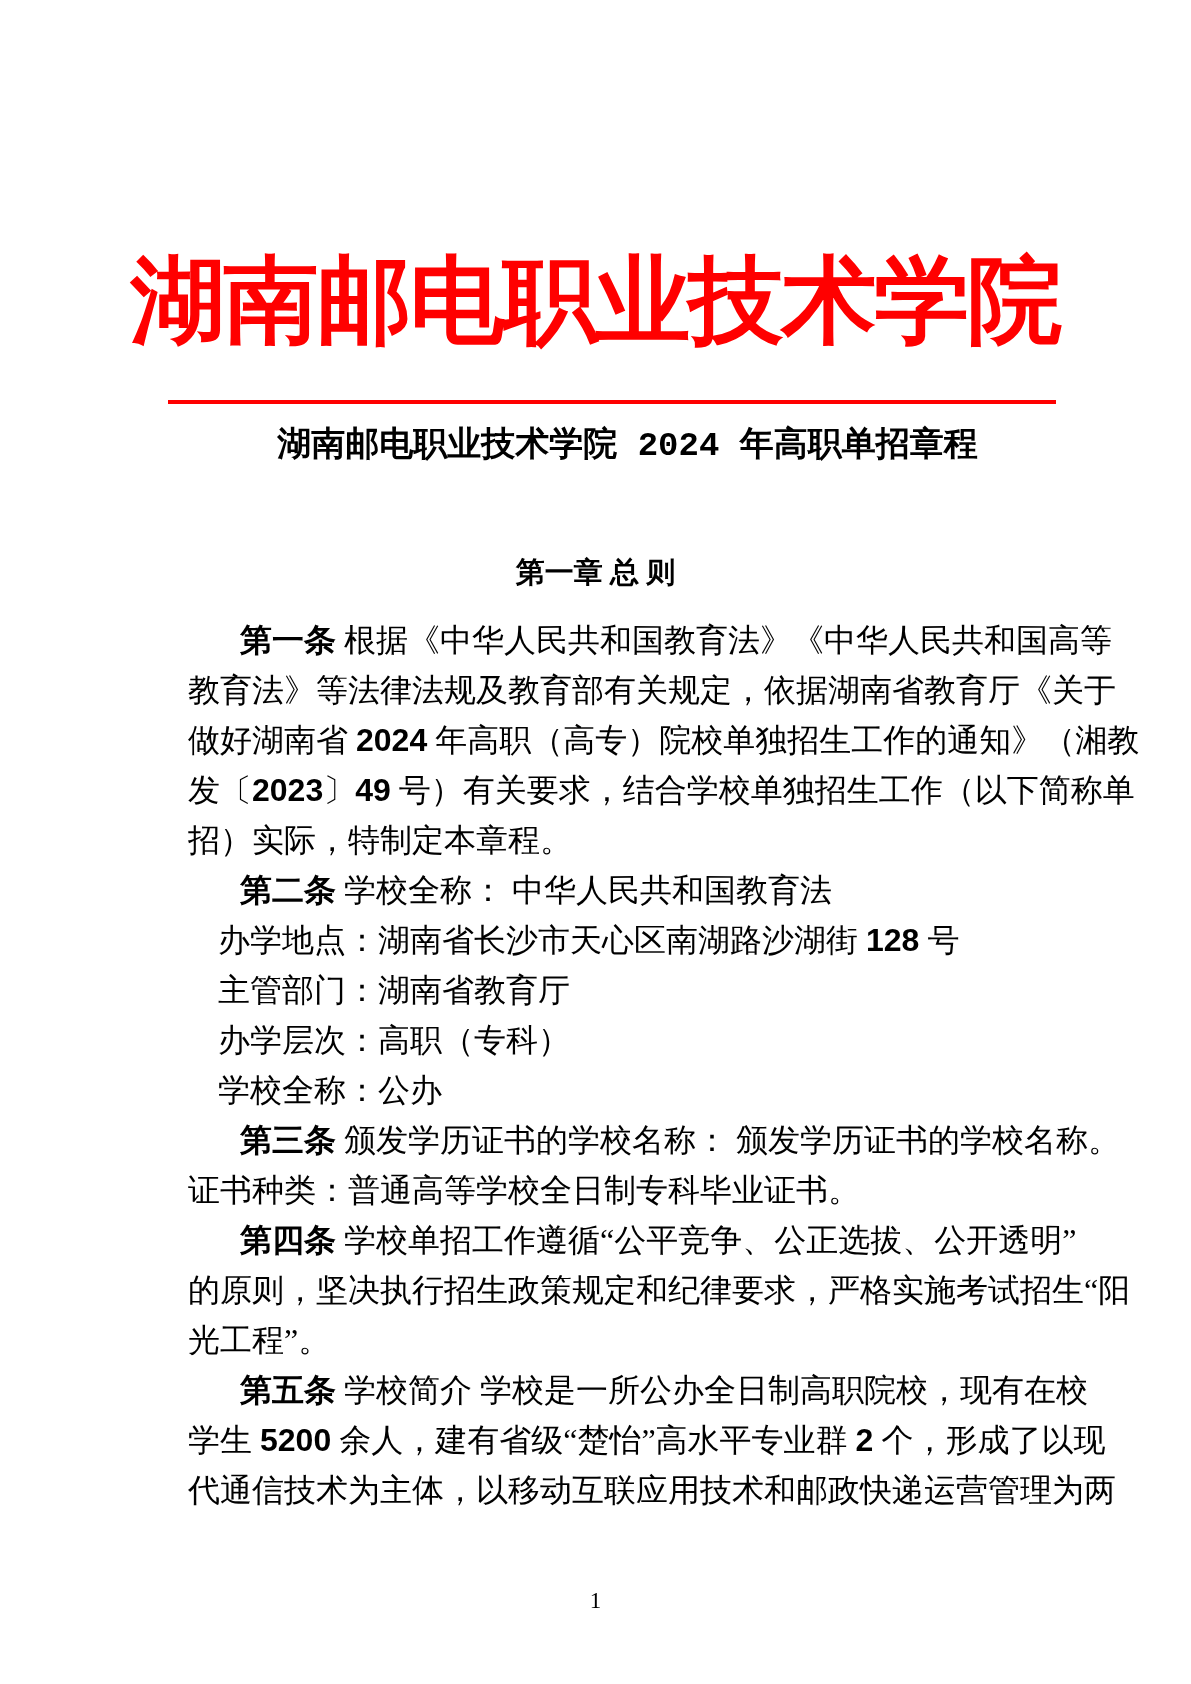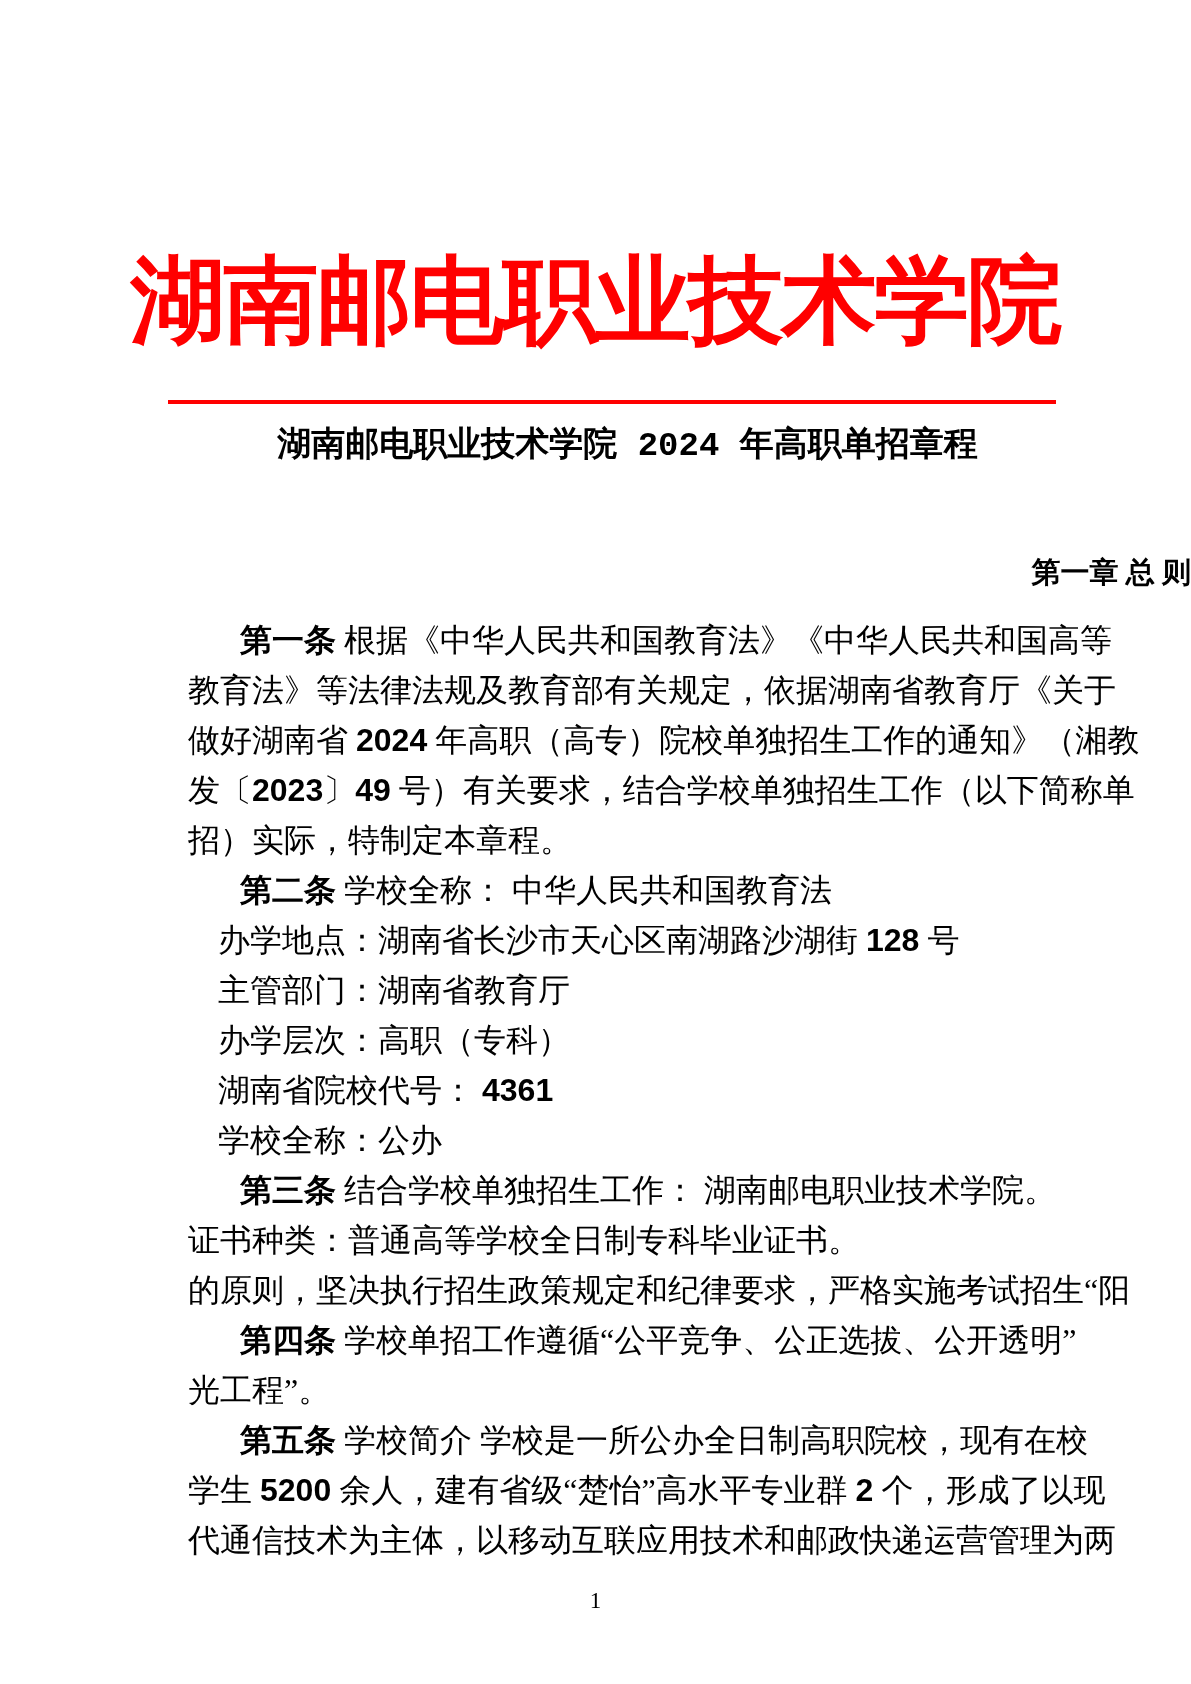--- a/index.html
+++ b/index.html
@@ -50,21 +50,21 @@
     line-height: 44px;
     font-family: Liberation Mono, monospace;
     white-space: nowrap;
     padding-left: 32px;
   }
   .chapter-heading {
     position: absolute;
     top: 504px;
     left: 0;
     width: 100%;
-    text-align: right;
+    text-align: center;
     font-size: 29px;
     font-weight: bold;
     line-height: 40px;
     font-family: "Liberation Serif", serif;
   }
   .doc-body {
     position: absolute;
     left: 188px;
     top: 567px;
     width: 824px;
@@ -115,26 +115,25 @@
   <div class="doc-body">
       <div class="line ind-2"><span class="seg-bold">第一条</span><span class="seg-normal"> 根据《中华人民共和国教育法》《中华人民共和国高等</span></div>
       <div class="line ind-0"><span class="seg-normal">教育法》等法律法规及教育部有关规定，依据湖南省教育厅《关于</span></div>
       <div class="line ind-0"><span class="seg-normal">做好湖南省 </span><span class="seg-number">2024</span><span class="seg-normal"> 年高职（高专）院校单独招生工作的通知》（湘教</span></div>
       <div class="line ind-0"><span class="seg-normal">发〔</span><span class="seg-number">2023</span><span class="seg-normal">〕</span><span class="seg-number">49</span><span class="seg-normal"> 号）有关要求，结合学校单独招生工作（以下简称单</span></div>
       <div class="line ind-0"><span class="seg-normal">招）实际，特制定本章程。</span></div>
       <div class="line ind-2"><span class="seg-bold">第二条</span><span class="seg-normal"> 学校全称： 中华人民共和国教育法</span></div>
       <div class="line ind-1"><span class="seg-normal">办学地点：湖南省长沙市天心区南湖路沙湖街 </span><span class="seg-number">128</span><span class="seg-normal"> 号</span></div>
       <div class="line ind-1"><span class="seg-normal">主管部门：湖南省教育厅</span></div>
       <div class="line ind-1"><span class="seg-normal">办学层次：高职（专科）</span></div>
-      <div class="line ind-1"><span class="seg-normal">湖南省院校代号： </span><span class="seg-number">4361</span></div>
       <div class="line ind-1"><span class="seg-normal">学校全称：公办</span></div>
-      <div class="line ind-2"><span class="seg-bold">第三条</span><span class="seg-normal"> 结合学校单独招生工作： 湖南邮电职业技术学院。</span></div>
+      <div class="line ind-2"><span class="seg-bold">第三条</span><span class="seg-normal"> 颁发学历证书的学校名称： 颁发学历证书的学校名称。</span></div>
       <div class="line ind-0"><span class="seg-normal">证书种类：普通高等学校全日制专科毕业证书。</span></div>
+      <div class="line ind-2"><span class="seg-bold">第四条</span><span class="seg-normal"> 学校单招工作遵循“公平竞争、公正选拔、公开透明”</span></div>
       <div class="line ind-0"><span class="seg-normal">的原则，坚决执行招生政策规定和纪律要求，严格实施考试招生“阳</span></div>
-      <div class="line ind-2"><span class="seg-bold">第四条</span><span class="seg-normal"> 学校单招工作遵循“公平竞争、公正选拔、公开透明”</span></div>
       <div class="line ind-0"><span class="seg-normal">光工程”。</span></div>
       <div class="line ind-2"><span class="seg-bold">第五条</span><span class="seg-normal"> 学校简介 学校是一所公办全日制高职院校，现有在校</span></div>
       <div class="line ind-0"><span class="seg-normal">学生 </span><span class="seg-number">5200</span><span class="seg-normal"> 余人，建有省级“楚怡”高水平专业群 </span><span class="seg-number">2</span><span class="seg-normal"> 个，形成了以现</span></div>
       <div class="line ind-0"><span class="seg-normal">代通信技术为主体，以移动互联应用技术和邮政快递运营管理为两</span></div>
     </div>
 
   <div class="page-number">1</div>
 
 </div>
 

